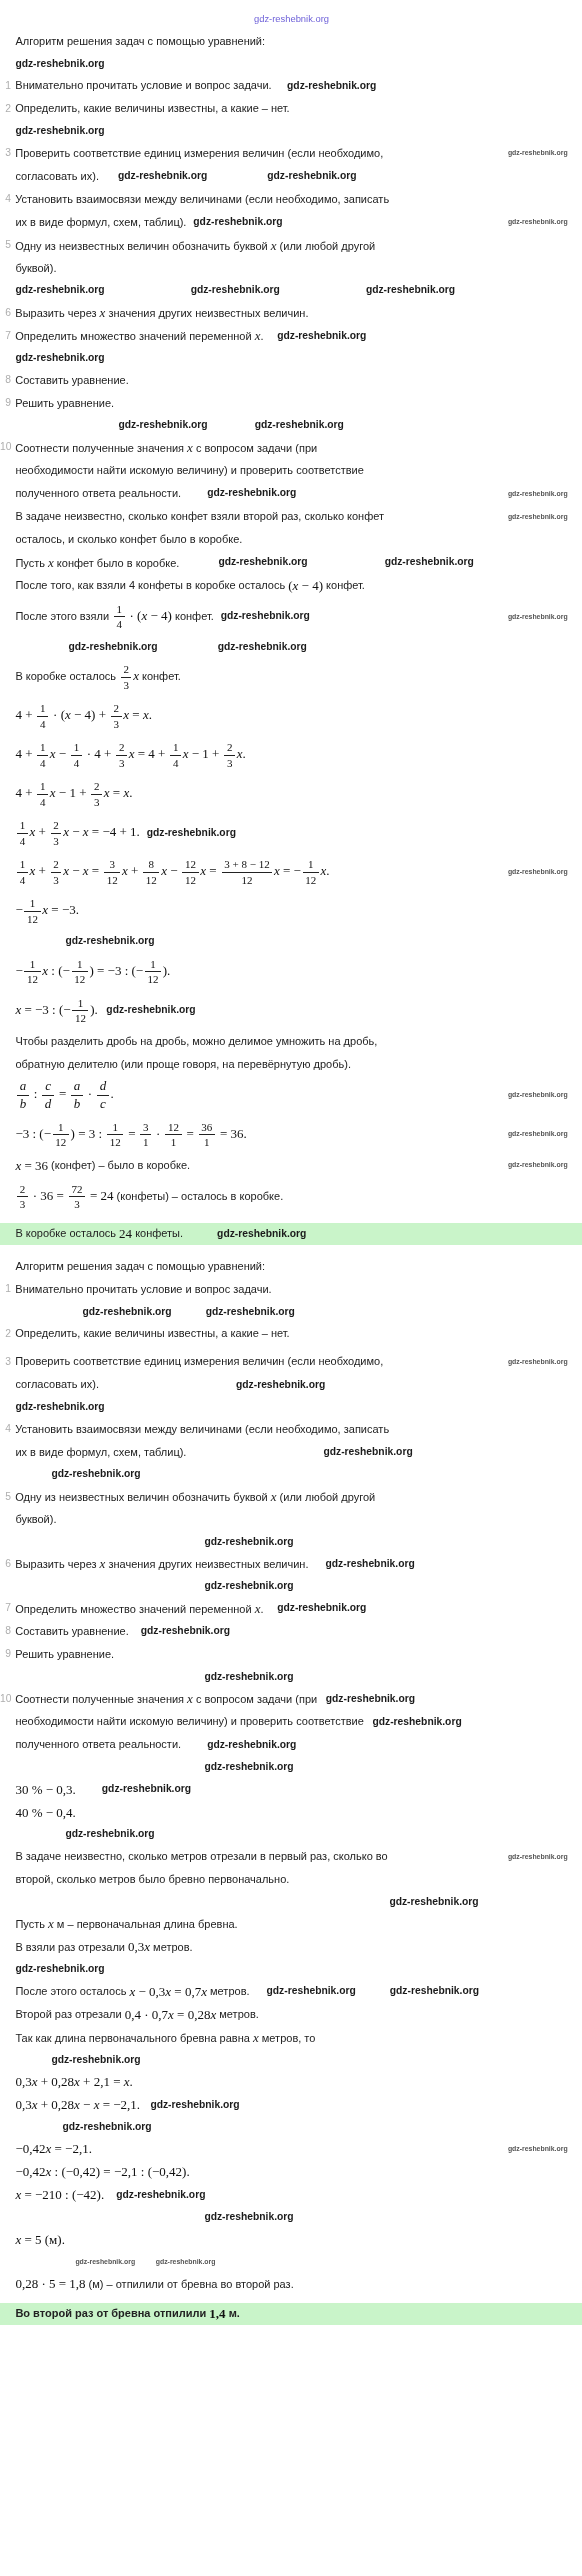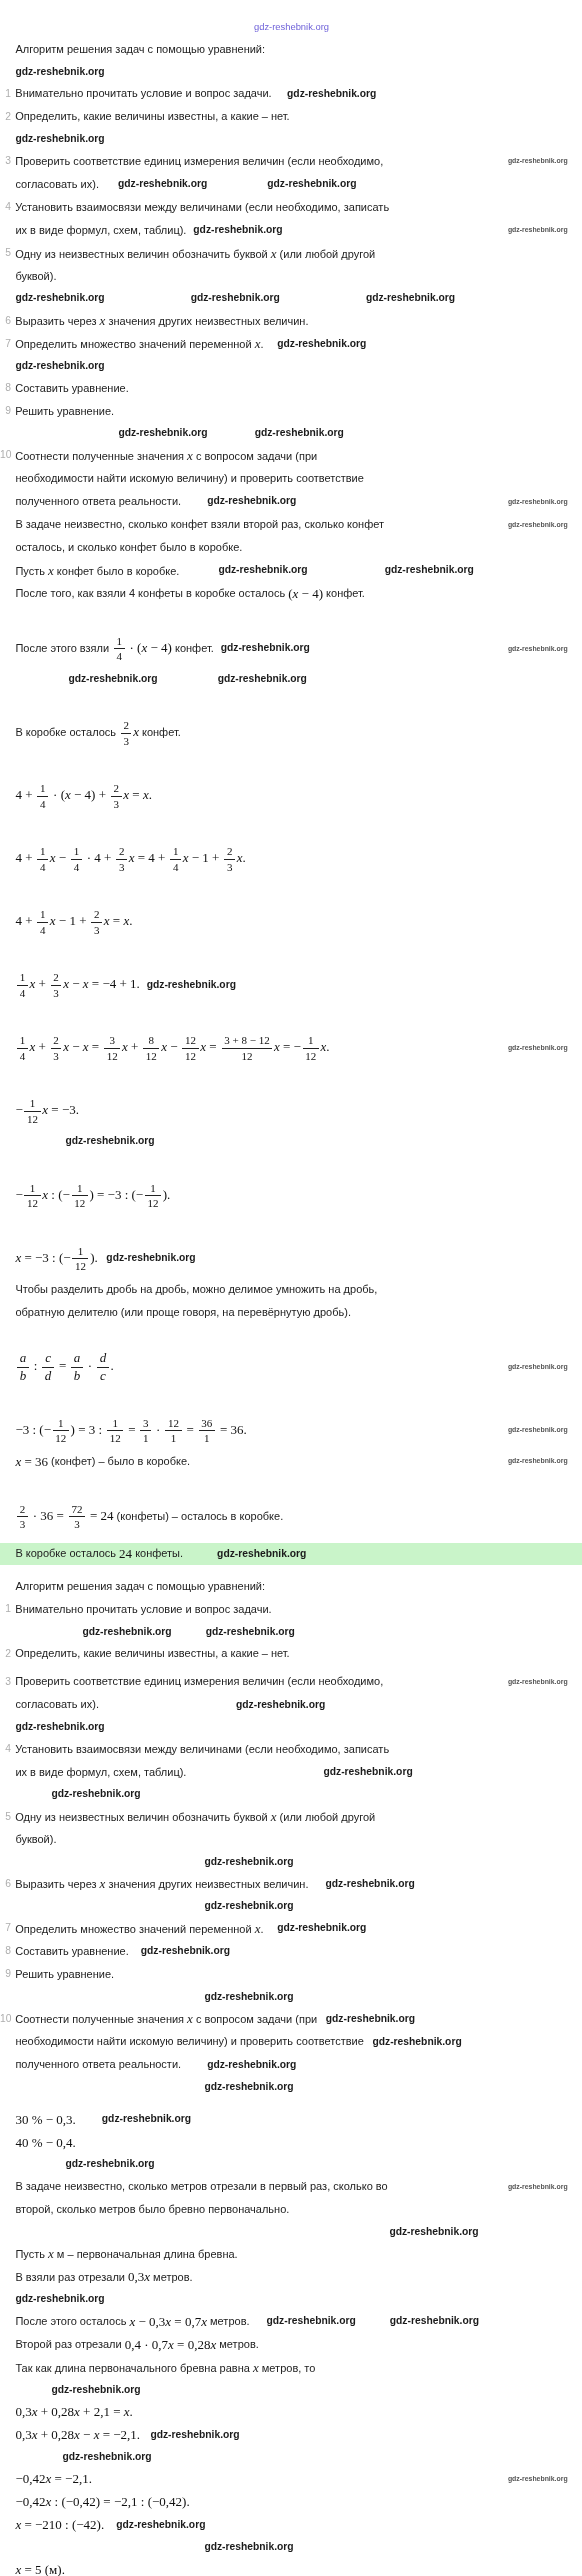--- a/index.html
+++ b/index.html
@@ -1,32 +1,32 @@
 <!DOCTYPE html>
 <html lang="ru" style="--answer-bg: #c9f4c9; --link-color: #6f62d9; --wm-color: #1b1b1b;font-size:13.7px"><head>
 <meta charset="utf-8">
 <style>
   html,body{margin:0;padding:0;background:#ffffff;}
   .page{
     width:583px;height:2576px;background:#fff;overflow:hidden;position:relative;
     font-family:"Liberation Sans", sans-serif;color:#222;box-sizing:border-box;
-    padding-top:18px;
+    padding-top:10px;
   }
   .site-header{display:flex;justify-content:center;align-items:center;min-height:17px;}
   .site-link{
     font-size:9.4px;color:var(--link-color,#6f62d9);text-decoration:none;cursor:pointer;
     font-family:"Liberation Sans", sans-serif;
   }
   .doc{padding:3.4px 0 0 0;}
   .line{
     display:flex;align-items:center;min-height:23px;padding-left:15.4px;padding-right:5.1px;
     font-size:11px;line-height:1.25;
   }
   .line span{white-space:pre;}
-  .line.tall{min-height:39px;margin-top:24px;}
+  .line.tall{min-height:39px;}
   .line.wmrow{min-height:21.4px;}
   .line.li{padding-left:0;}
   .num{
     width:11px;min-width:11px;text-align:right;margin-right:4.3px;
     color:#aeaeae;font-size:10.3px;flex-shrink:0;
   }
   .txt{color:#222;}
   .txt i, .math i{
     font-family:"Liberation Serif", serif;font-style:italic;font-size:13px;
   }
@@ -350,21 +350,21 @@
       </div>
       <div class="line cont">
         <span class="txt">полученного ответа реальности.</span>
         <span class="gap" style="width: 26px;"></span>
         <span class="wm">gdz-reshebnik.org</span>
       </div>
       <div class="line wmrow">
         <span class="gap" style="width: 189px;"></span>
         <span class="wm">gdz-reshebnik.org</span>
       </div>
-      <div class="line p" style="margin-top: 10px;">
+      <div class="line p" style="margin-top: 0;">
         <span class="math">30 % − 0,3.</span>
         <span class="gap" style="width: 26px;"></span>
         <span class="wm">gdz-reshebnik.org</span>
       </div>
       <div class="line p">
         <span class="math">40 % − 0,4.</span>
       </div>
       <div class="line wmrow">
         <span class="gap" style="width: 50px;"></span>
         <span class="wm">gdz-reshebnik.org</span>

